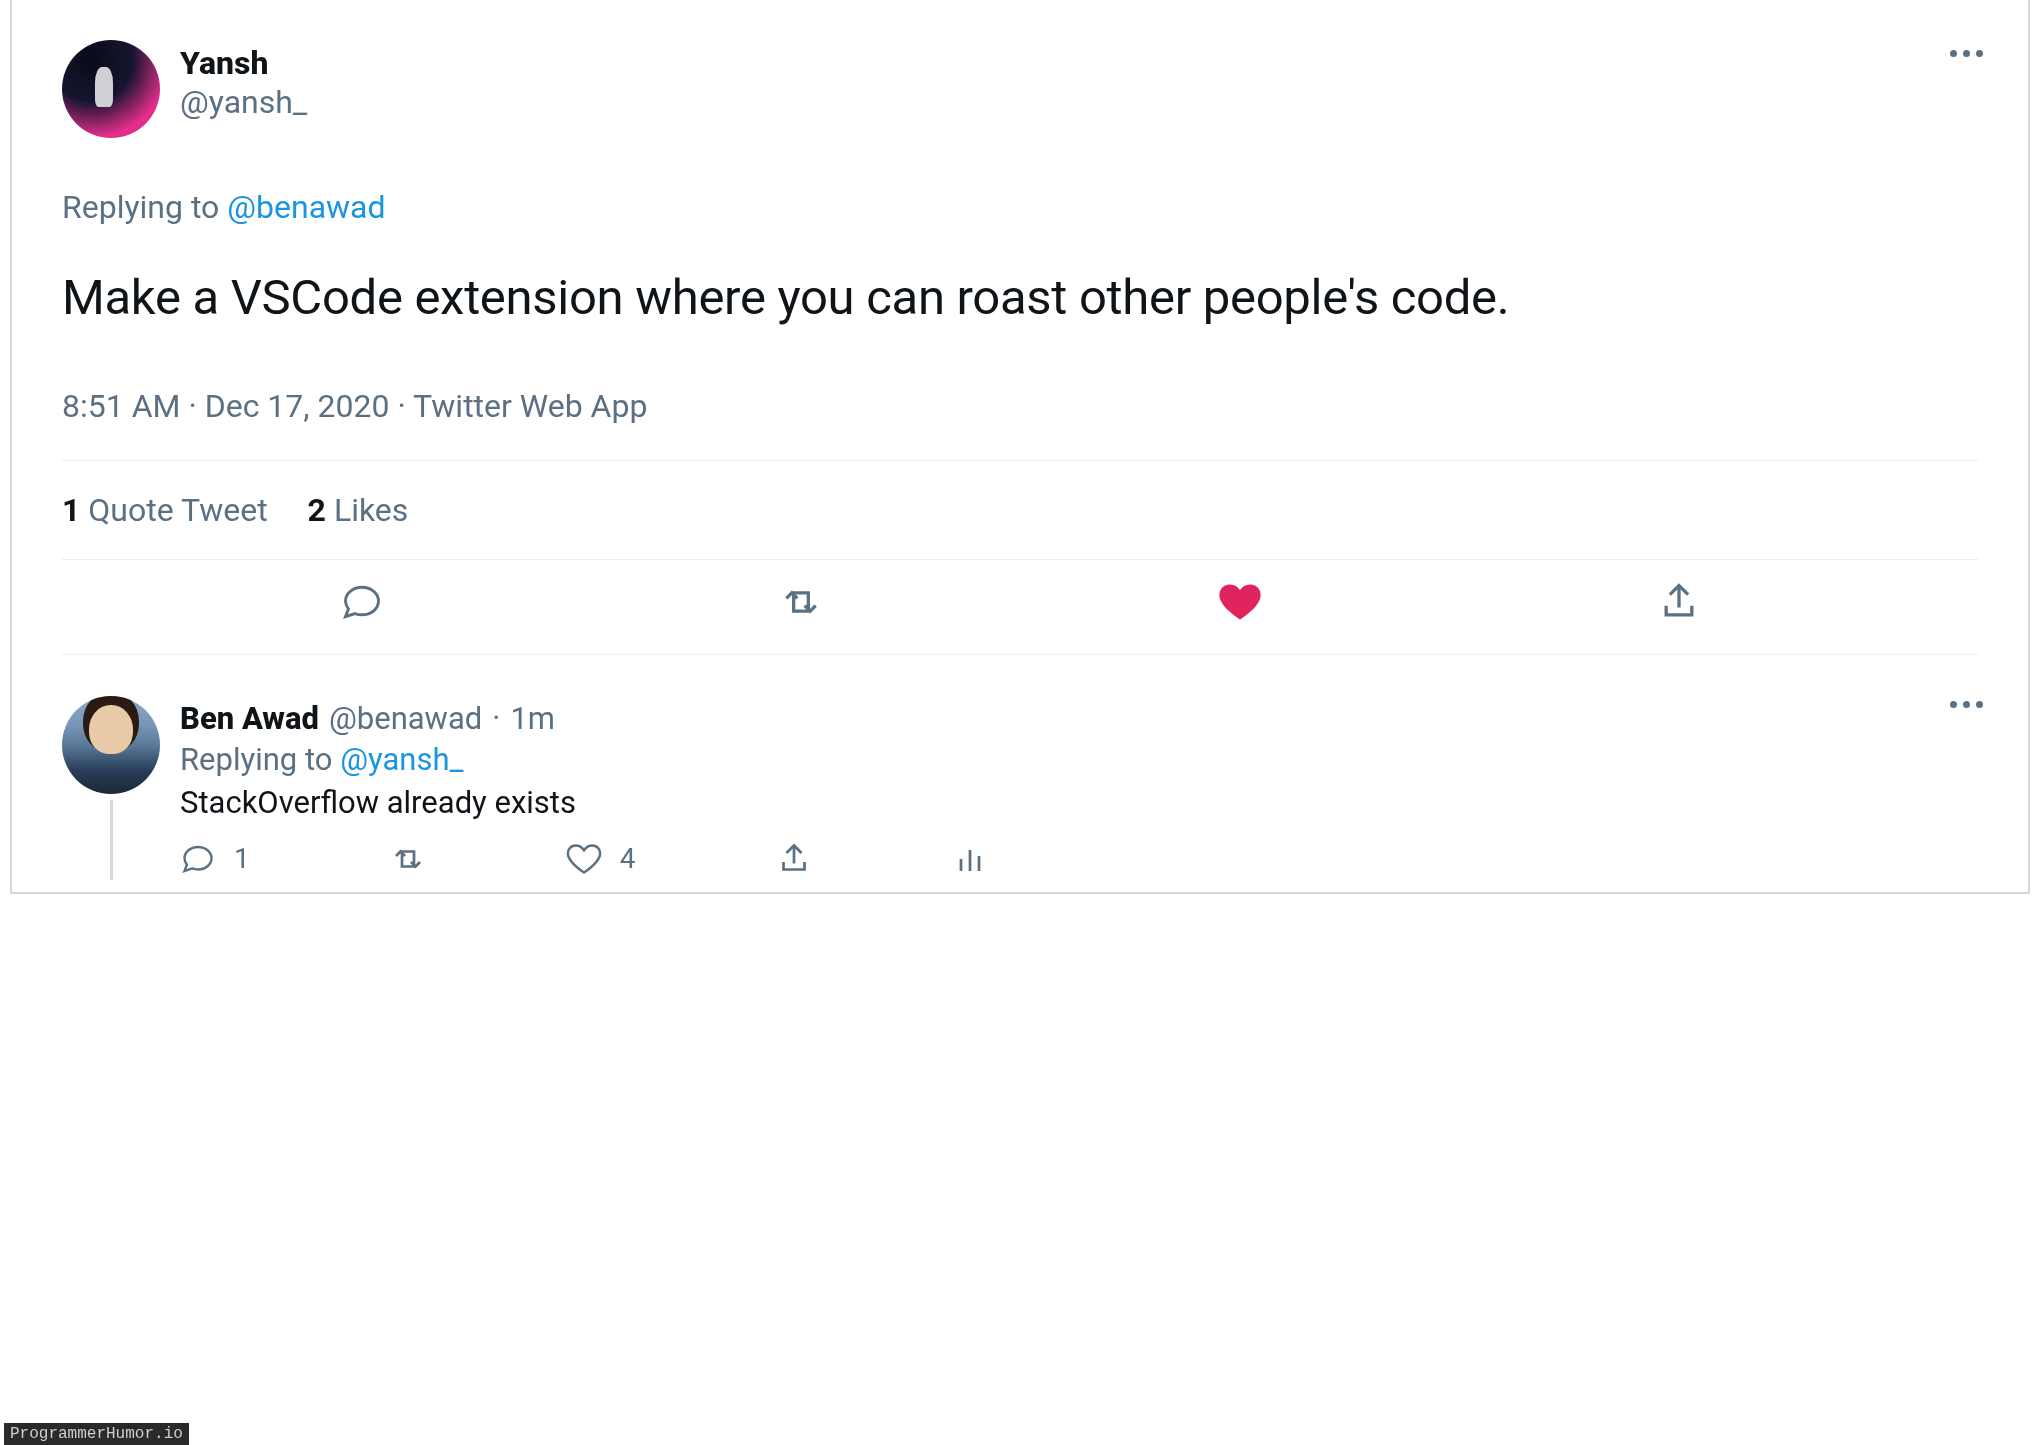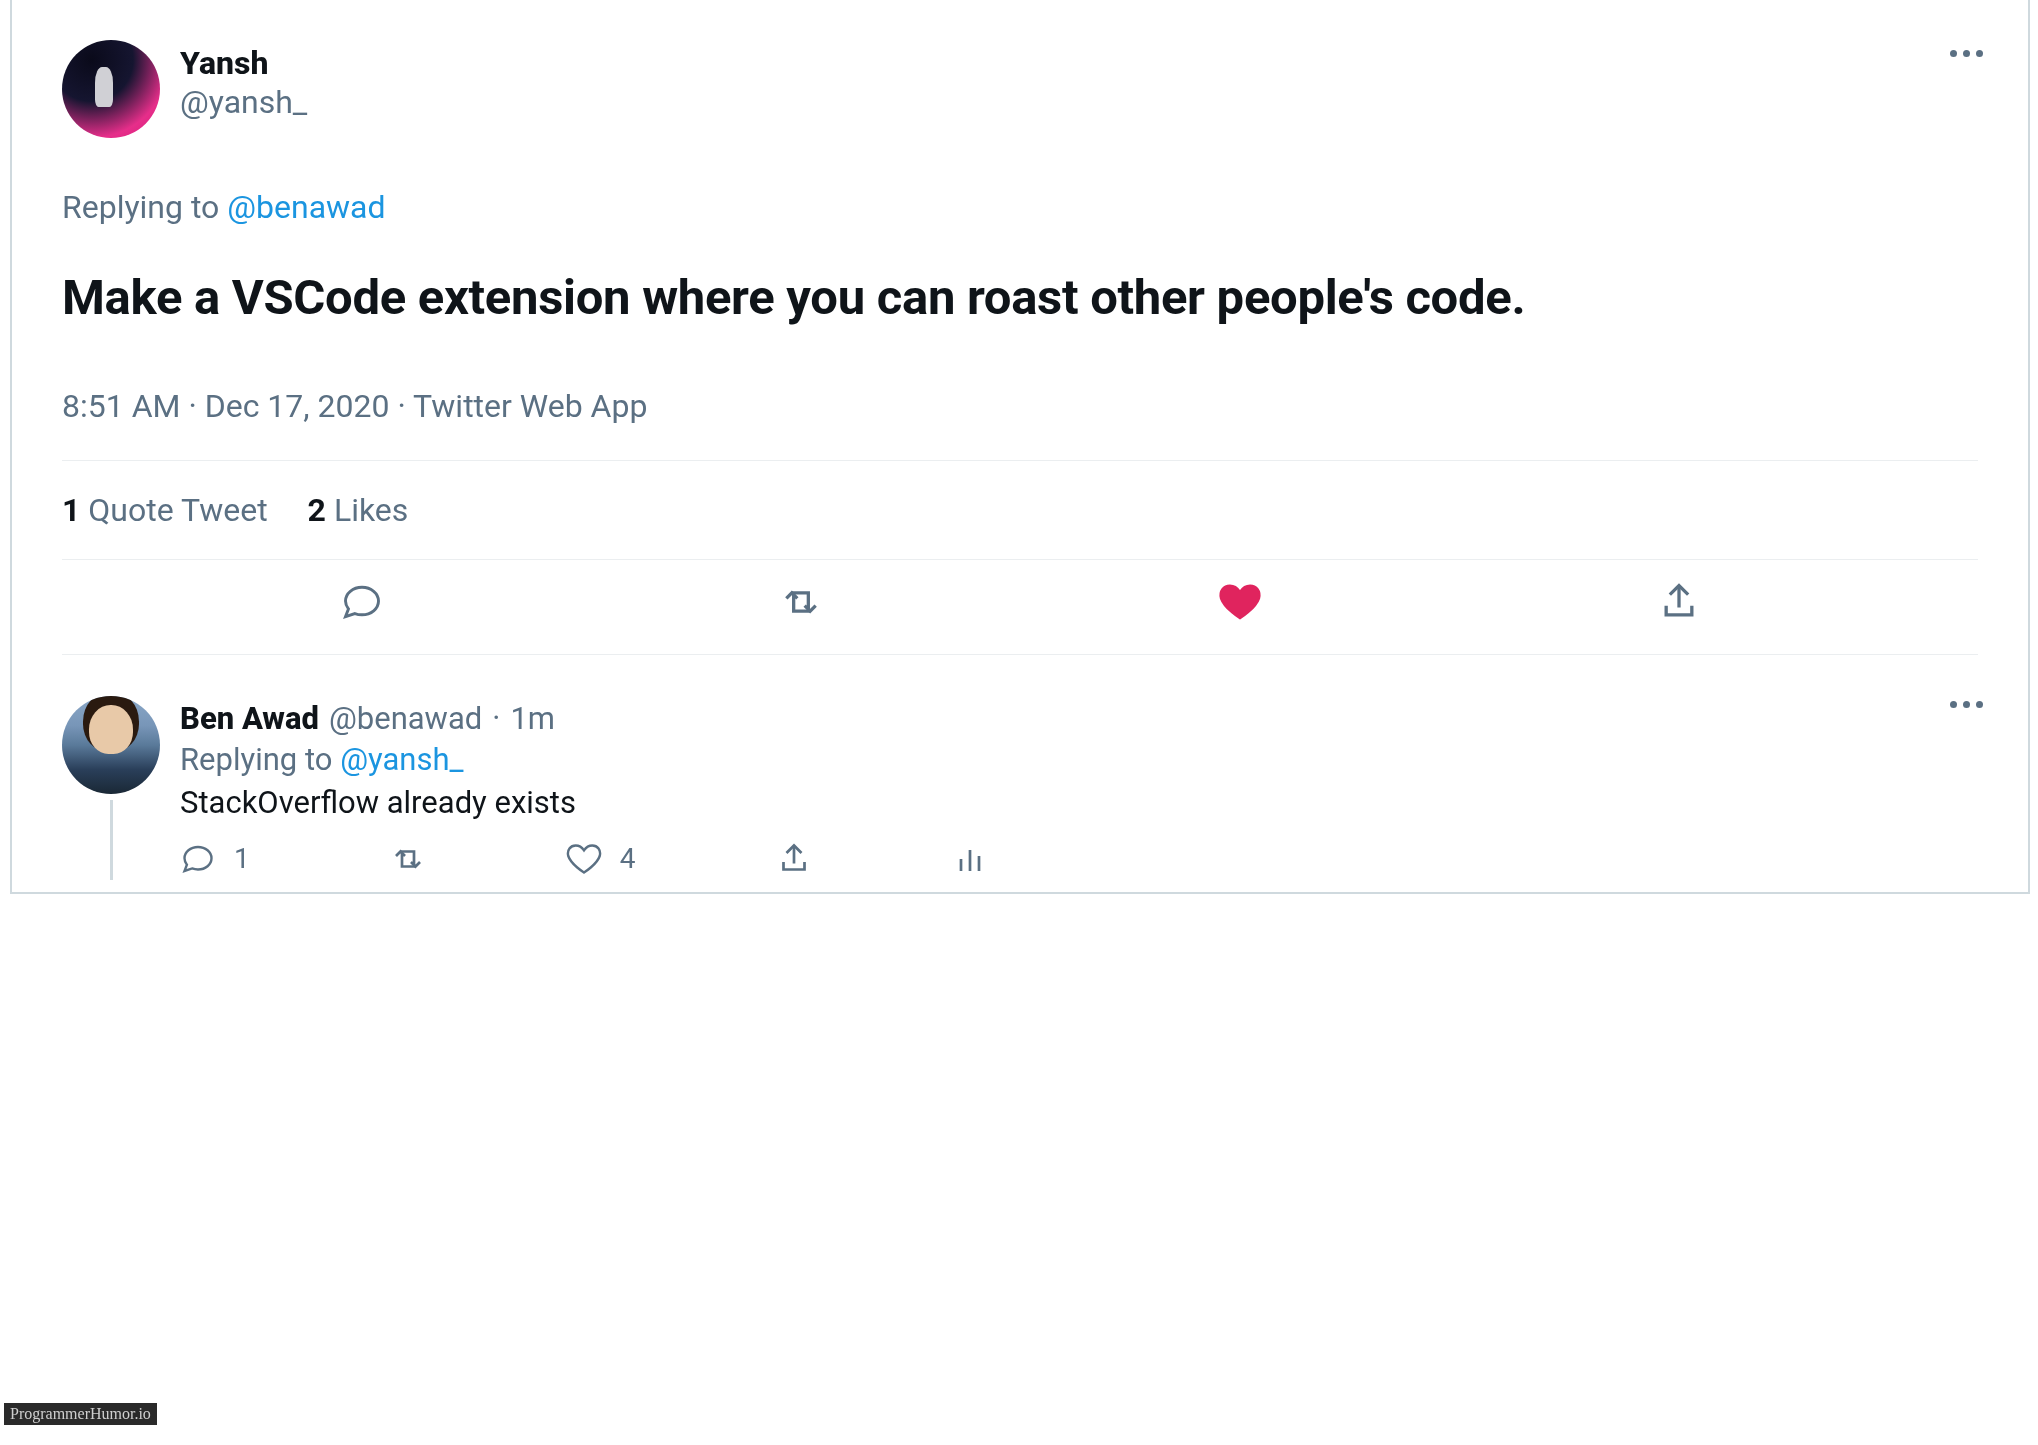--- a/index.html
+++ b/index.html
@@ -95,21 +95,21 @@
       font-size: 32px;
       color: #5b7083;
       margin-top: 50px;
     }
     .replying .mention { color: #1b95e0; }
     .tweet-text {
       font-size: 49px;
       line-height: 1.3;
       color: #0f1419;
       margin-top: 40px;
-      font-weight: 700;
+      font-weight: 400;
       letter-spacing: -0.3px;
     }
     .meta {
       font-size: 32px;
       color: #5b7083;
       margin-top: 57px;
       padding-bottom: 35px;
       border-bottom: 1.5px solid #ebeef0;
     }
     .stats {
@@ -198,26 +198,26 @@
     .reply-actions svg { width: 36px; height: 36px; }
     .reply-actions .cnt { font-size: 28px; color: #5b7083; }
     .reply-more {
       position: absolute;
       right: 45px;
       top: 30px;
     }
     .watermark {
       position: absolute;
       left: 4px;
-      bottom: 20px;
+      bottom: 0;
       background: #2a2a2a;
       color: #cfcfcf;
       font-size: 16px;
       padding: 2px 6px;
-      font-family: Liberation Serif, serif;
+      font-family: Liberation Mono, monospace;
     }
   </style>
 </head>
 <body>
 
 <div class="tweet-container">
 
   <div class="main-tweet">
 
     <div class="tweet-header">

